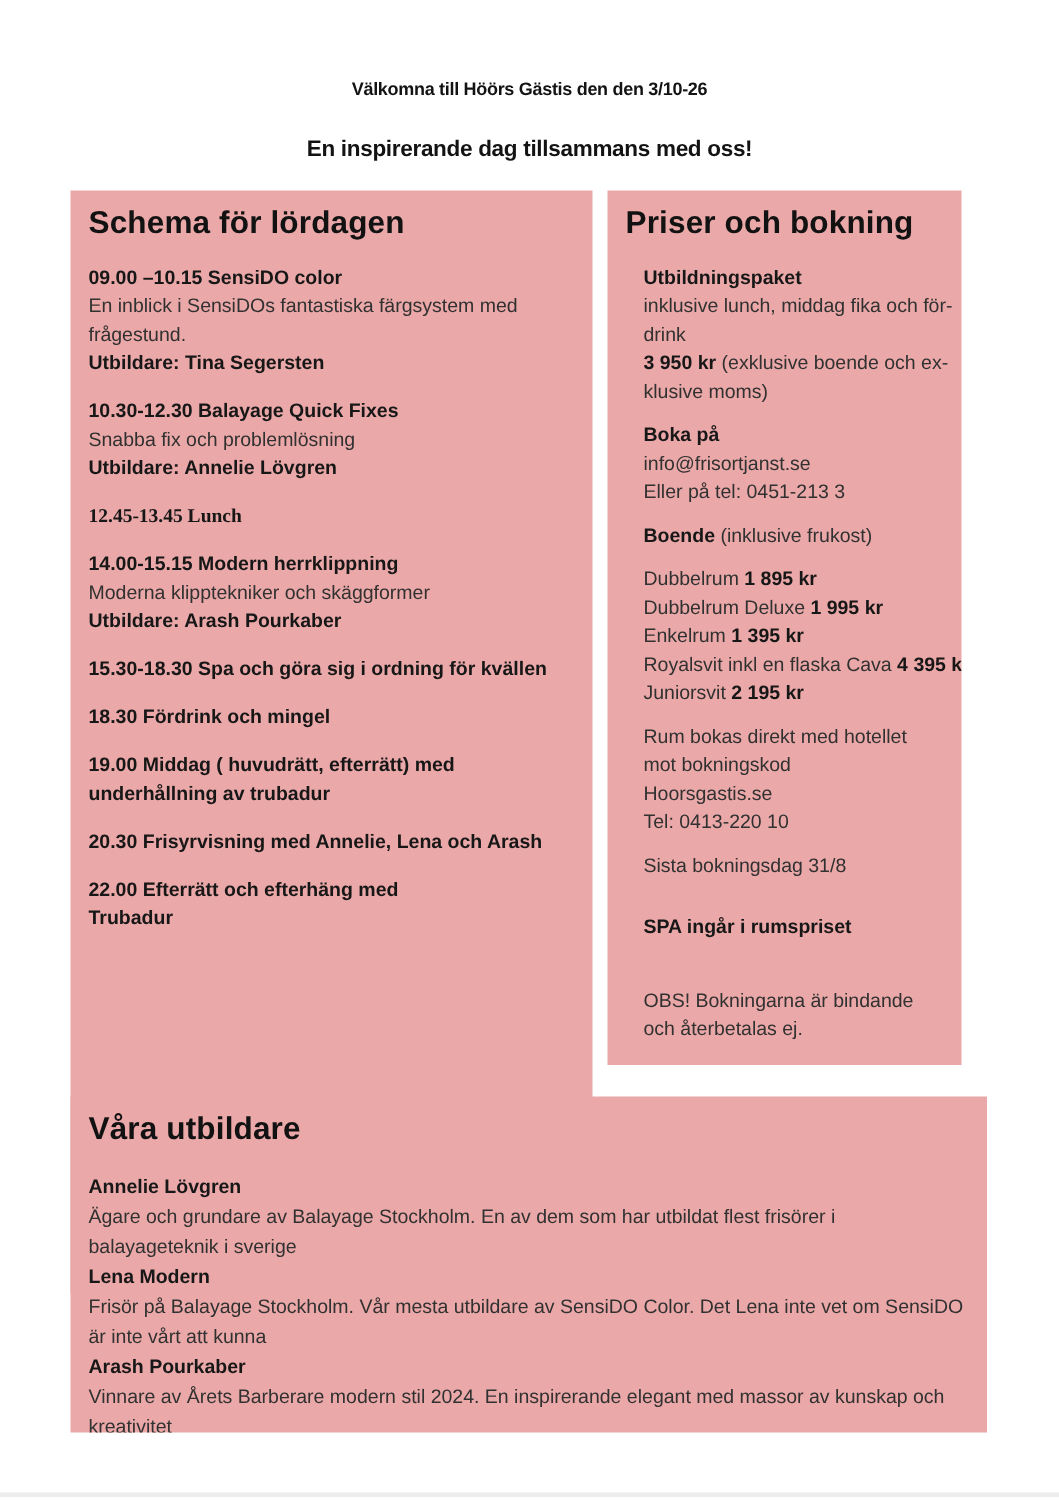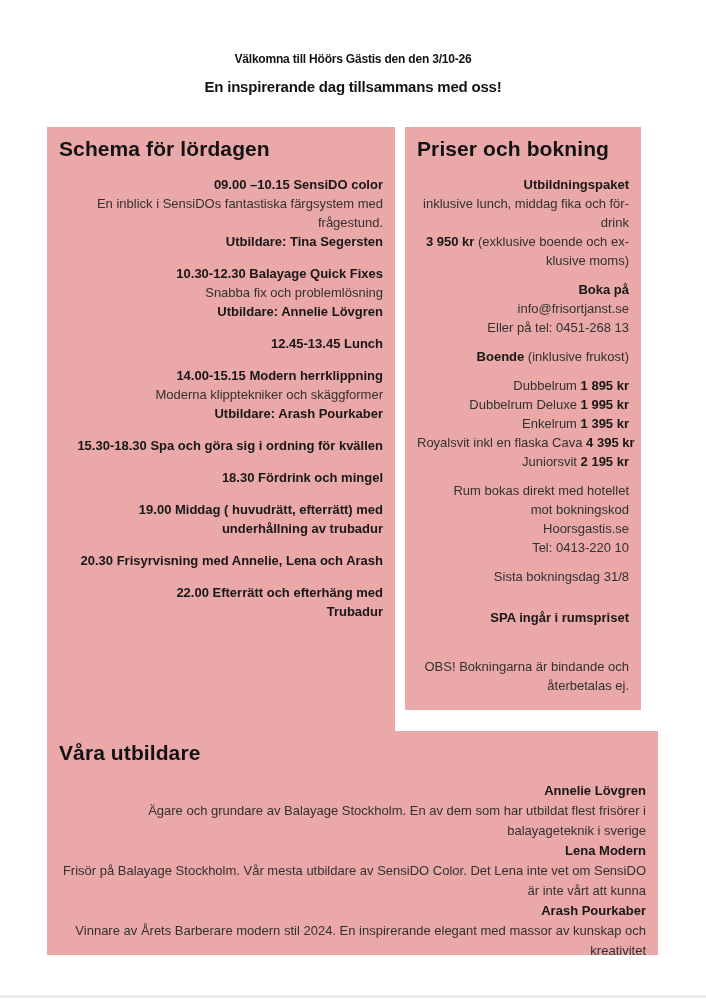--- a/index.html
+++ b/index.html
@@ -9,42 +9,42 @@
     font-family:"Liberation Sans", sans-serif;
     position:relative;
     overflow:hidden;
   }
   .page-title{
     position:absolute;left:0;width:706px;
     text-align:center;font-weight:bold;color:#131313;
     letter-spacing:-0.2px;
   }
   #title1{top:52px;font-size:12px;}
-  #title2{top:78px;font-size:15px;}
+  #title2{top:91px;font-size:15px;}
   .box{
     position:absolute;
     background:#ebA8a8;
     background:#eba8a8;
     padding:10px 12px;
     box-sizing:border-box;
     overflow:hidden;
   }
   #left-box{left:47px;top:127px;width:348px;height:735px;}
   #right-box{left:405px;top:127px;width:236px;height:583px;}
   #bottom-box{left:47px;top:731px;width:611px;height:224px;}
   .box-heading{
     margin:0 0 14px 0;
     font-size:21px;
     font-weight:bold;
     color:#121212;
     letter-spacing:0.1px;
   }
   #bottom-box .box-heading{margin-bottom:16px;}
-  .entry{margin-bottom:13px;text-align:right;}
-  #pricing-body .entry{margin-bottom:10px;}
+  .entry{margin-bottom:13px;}
+  #pricing-body .entry{margin-bottom:10px;margin-left:12px;}
   #trainers-body .entry{margin-bottom:0;}
   .line{
     font-size:13px;
     line-height:19px;
     color:#313131;
     white-space:nowrap;
   }
   #trainers-body .line{line-height:20px;}
   .line.wrap{white-space:normal;}
   .b{font-weight:bold;color:#171717;}
@@ -65,21 +65,21 @@
       <div class="entry">
         <div class="line"><span class="b">09.00 –10.15 SensiDO color</span></div>
         <div class="line wrap"><span class="r">En inblick i SensiDOs fantastiska färgsystem med frågestund.</span></div>
         <div class="line"><span class="b">Utbildare: Tina Segersten</span></div>
       </div>
       <div class="entry">
         <div class="line"><span class="b">10.30-12.30 Balayage Quick Fixes</span></div>
         <div class="line"><span class="r">Snabba fix och problemlösning</span></div>
         <div class="line"><span class="b">Utbildare: Annelie Lövgren</span></div>
       </div>
-      <div class="entry" style="margin-top: 4px;">
+      <div class="entry" style="margin-top: 4px; font-family: Liberation Serif, serif;">
         <div class="line"><span class="b">12.45-13.45 Lunch</span></div>
       </div>
       <div class="entry" style="margin-top: 4px;">
         <div class="line"><span class="b">14.00-15.15 Modern herrklippning</span></div>
         <div class="line"><span class="r">Moderna klipptekniker och skäggformer</span></div>
         <div class="line"><span class="b">Utbildare: Arash Pourkaber</span></div>
       </div>
       <div class="entry">
         <div class="line"><span class="b">15.30-18.30 Spa och göra sig i ordning för kvällen</span></div>
       </div>
@@ -106,21 +106,21 @@
       <div class="entry">
         <div class="line"><span class="b">Utbildningspaket</span></div>
         <div class="line"><span class="r">inklusive lunch, middag fika och för-</span></div>
         <div class="line"><span class="r">drink</span></div>
         <div class="line"><span class="b">3 950 kr</span><span class="r"> (exklusive boende och ex-</span></div>
         <div class="line"><span class="r">klusive moms)</span></div>
       </div>
       <div class="entry" style="margin-top: 6px;">
         <div class="line"><span class="b">Boka på</span></div>
         <div class="line"><span class="r">info@frisortjanst.se</span></div>
-        <div class="line"><span class="r">Eller på tel: 0451-268 13</span></div>
+        <div class="line"><span class="r">Eller på tel: 0451-213 3</span></div>
       </div>
       <div class="entry" style="margin-top: 6px;">
         <div class="line"><span class="b">Boende</span><span class="r"> (inklusive frukost)</span></div>
       </div>
       <div class="entry">
         <div class="line"><span class="r">Dubbelrum </span><span class="b">1 895 kr</span></div>
         <div class="line"><span class="r">Dubbelrum Deluxe </span><span class="b">1 995 kr</span></div>
         <div class="line"><span class="r">Enkelrum </span><span class="b">1 395 kr</span></div>
         <div class="line"><span class="r">Royalsvit inkl en flaska Cava </span><span class="b">4 395 kr</span></div>
         <div class="line"><span class="r">Juniorsvit </span><span class="b">2 195 kr</span></div>

